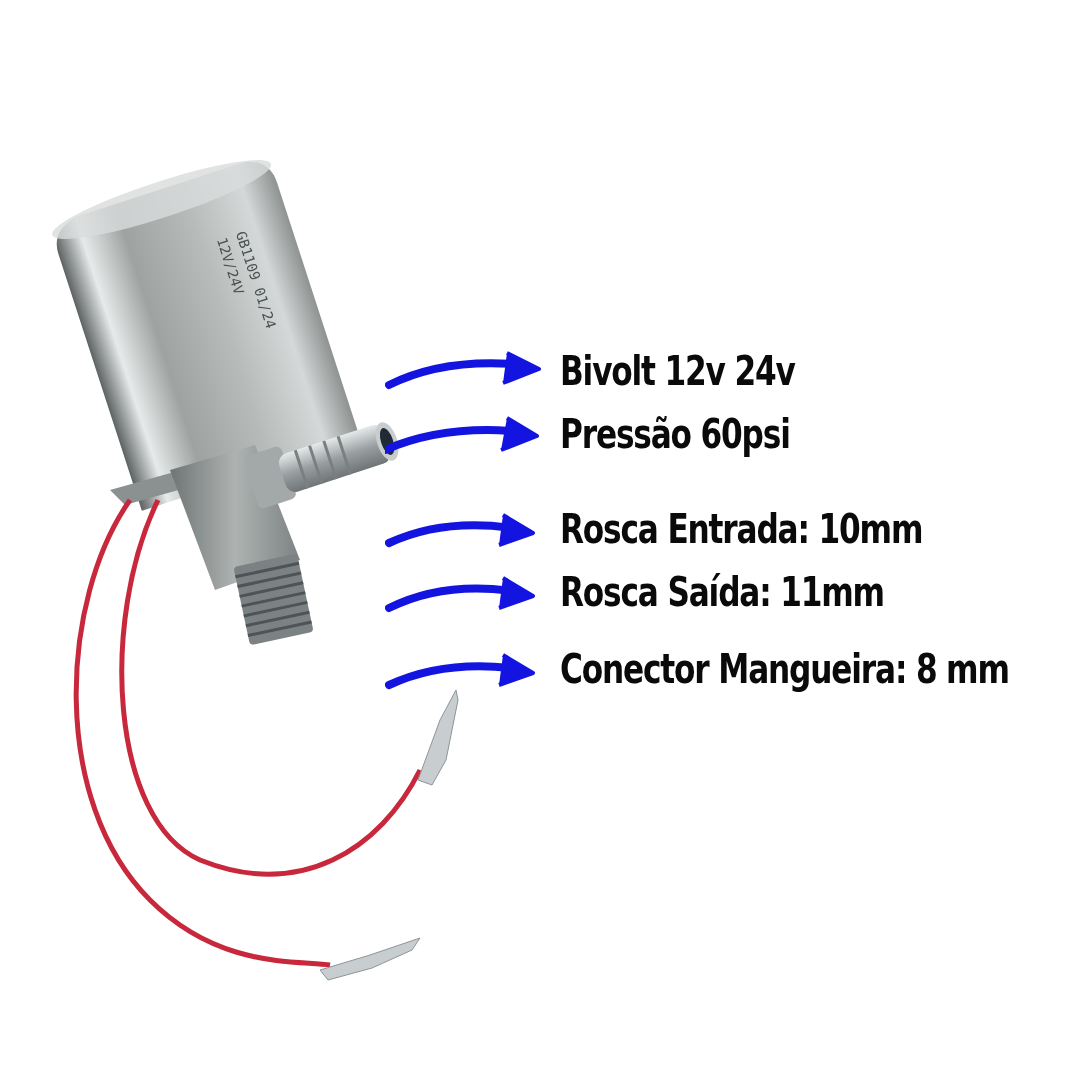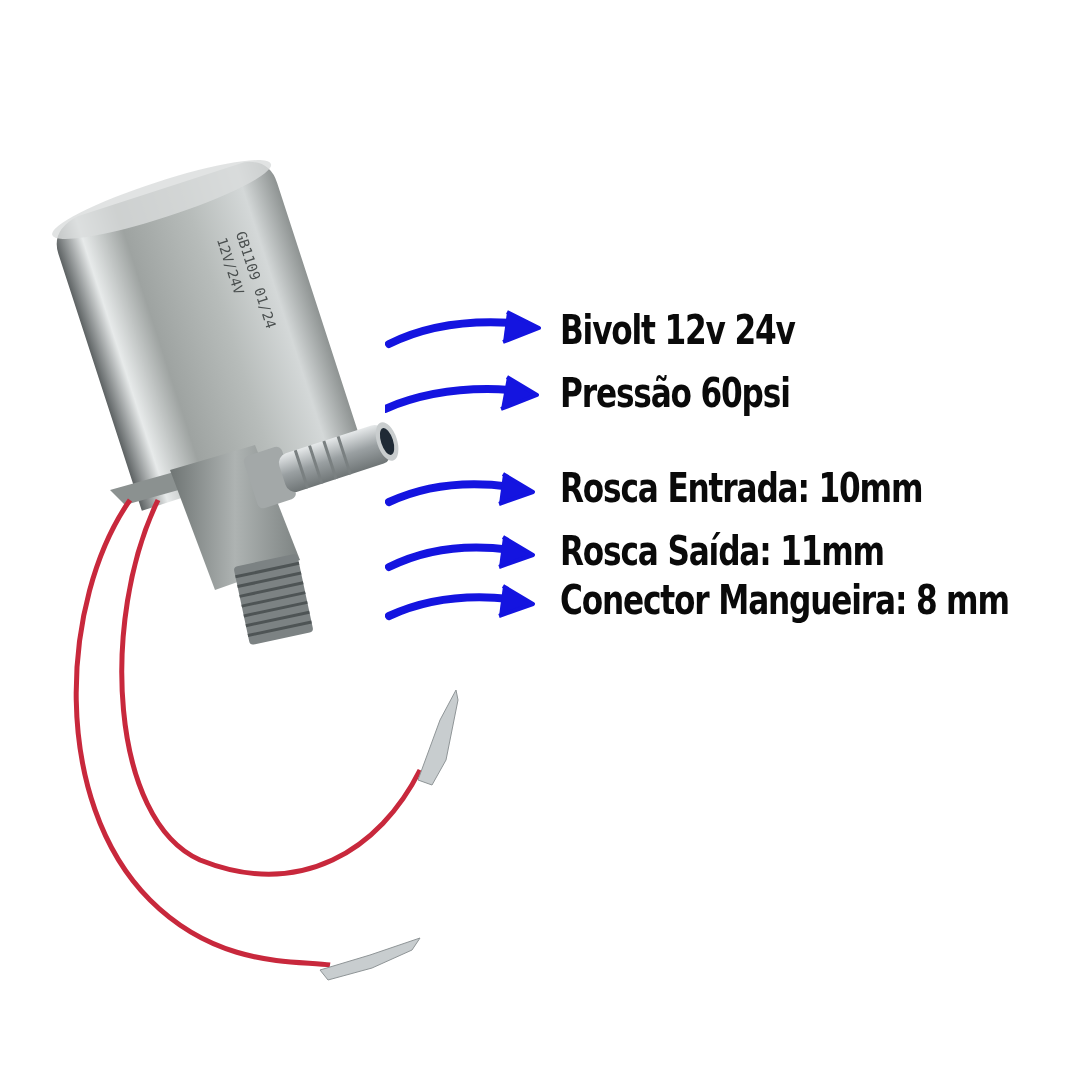--- a/index.html
+++ b/index.html
@@ -1,19 +1,19 @@
 <!DOCTYPE html>
 <html><head>
   <meta charset="utf-8">
   <style>
     html, body { margin: 0; padding: 0; background: #ffffff; }
     body { width: 1080px; height: 1080px; position: relative; overflow: hidden;
            font-family: "Liberation Sans", sans-serif; }
     .product { position: absolute; left: 0; top: 0; width: 1080px; height: 1080px; }
-    .spec-row { position: absolute; left: 385px; height: 60px; width: 690px; }
+    .spec-row { position: absolute; left: 385px; height: 60px; width: 690px; margin-top: 41px; }
     .spec-arrow { position: absolute; left: 0; top: 6px; width: 160px; height: 50px; }
     .spec-label { position: absolute; left: 175px; top: 2px; font-family: "DejaVu Sans", sans-serif;
                   font-weight: bold; font-size: 40px; color: #0a0a0a; letter-spacing: -1.5px;
                   transform: scaleX(0.78); transform-origin: left center; white-space: nowrap; line-height: 56px; }
   </style>
 </head>
 <body>
 
 <svg class="product" viewBox="0 0 1080 1080" xmlns="http://www.w3.org/2000/svg">
   <defs>
@@ -90,19 +90,19 @@
     </svg>
   <span class="spec-label">Rosca Entrada: 10mm</span>
 </div>
 <div class="spec-row" style="top:521px">
   <svg class="spec-arrow" viewBox="0 0 160 50">
       <path d="M4 40 Q60 12 134 24" fill="none" stroke="#1414e0" stroke-width="8" stroke-linecap="round"></path>
       <path d="M118 10 L148 28 L114 40" fill="#1414e0" stroke="#1414e0" stroke-width="4" stroke-linejoin="round"></path>
     </svg>
   <span class="spec-label">Rosca Saída: 11mm</span>
 </div>
-<div class="spec-row" style="top:570px">
+<div class="spec-row" style="top:598px">
   <svg class="spec-arrow" viewBox="0 0 160 50">
       <path d="M4 40 Q60 14 134 24" fill="none" stroke="#1414e0" stroke-width="8" stroke-linecap="round"></path>
       <path d="M118 10 L148 28 L114 40" fill="#1414e0" stroke="#1414e0" stroke-width="4" stroke-linejoin="round"></path>
     </svg>
   <span class="spec-label">Conector Mangueira: 8 mm</span>
 </div>
 
 </body></html>

